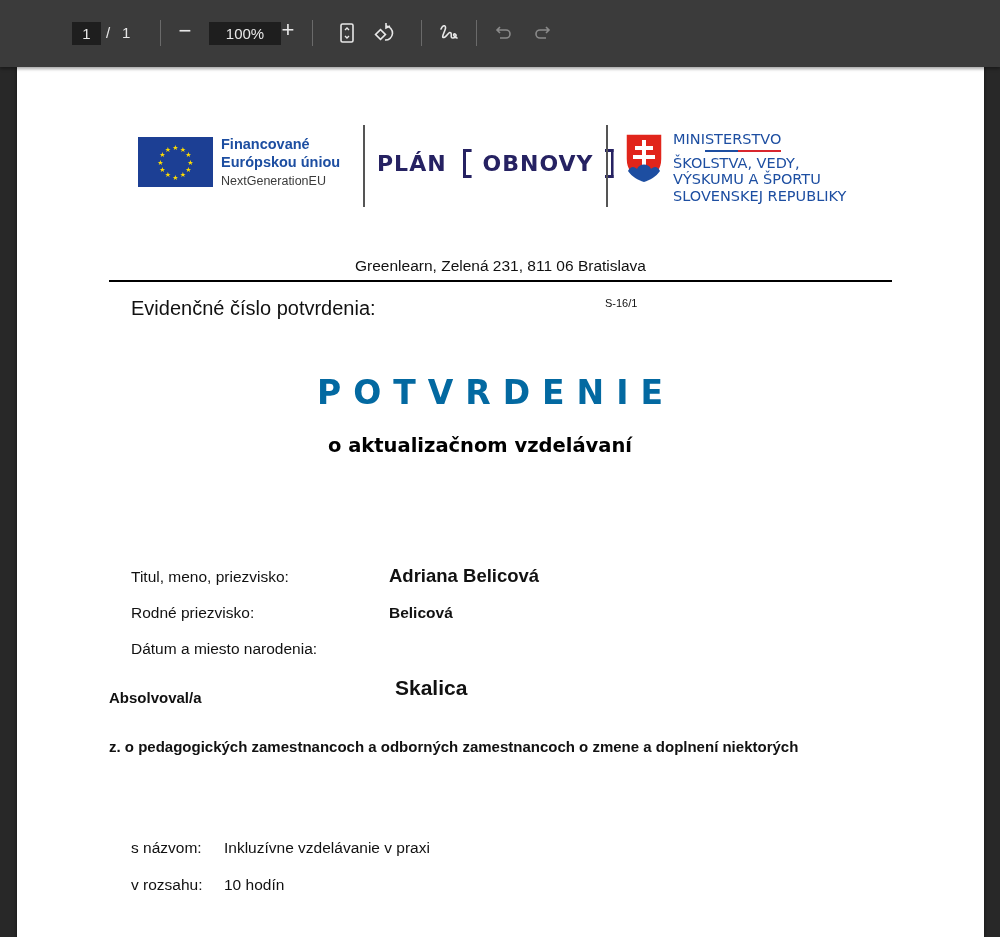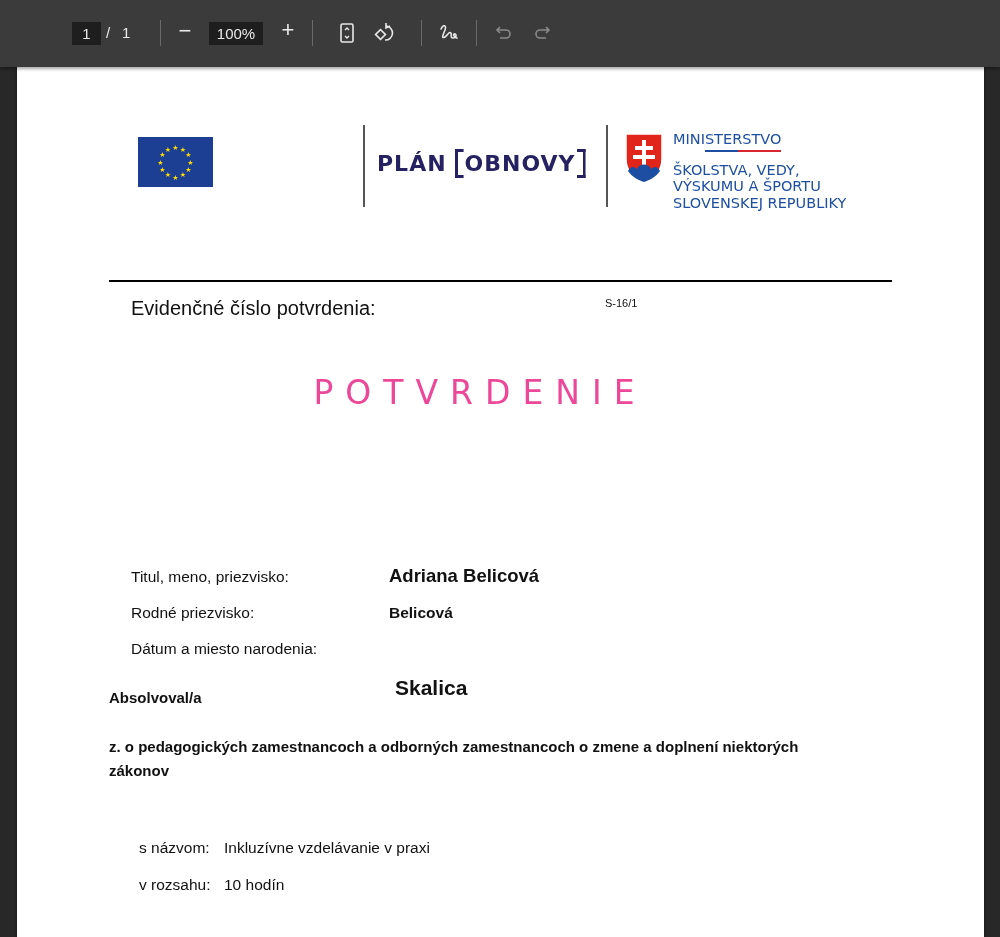--- a/index.html
+++ b/index.html
@@ -7,58 +7,58 @@
     body { font-family: "Liberation Sans", sans-serif; position: relative; }
 
     
     .toolbar { position: absolute; left: 0; top: 0; width: 1000px; height: 67px; background: #3b3b3b; box-shadow: 0 2px 3px rgba(0,0,0,0.35); z-index: 2; }
     .tb { position: absolute; color: #e8e8e8; font-size: 15px; }
     .page-input { left: 72px; top: 22px; width: 29px; height: 23px; background: #1e1e1e; text-align: center; line-height: 23px; }
     .page-sep { left: 106px; top: 24px; }
     .page-total { left: 122px; top: 24px; }
     .vsep { position: absolute; top: 20px; width: 1px; height: 26px; background: #6a6a6a; }
     .zoom-minus { left: 176px; top: 18px; font-size: 22px; width: 18px; text-align: center; }
-    .zoom-field { left: 209px; top: 22px; width: 54px; height: 23px; background: #1e1e1e; text-align: center; line-height: 23px; }
+    .zoom-field { left: 209px; top: 22px; width: 72px; height: 23px; background: #1e1e1e; text-align: center; line-height: 23px; }
     .zoom-plus { left: 279px; top: 17px; font-size: 22px; width: 18px; text-align: center; }
     .icon-btn { position: absolute; top: 21px; width: 24px; height: 24px; }
     .icon-btn svg { width: 24px; height: 24px; }
 
     
     .page { position: absolute; left: 17px; top: 67px; width: 967px; height: 900px; background: #ffffff; box-shadow: 0 0 4px rgba(0,0,0,0.5); }
 
     
     .eu-flag { position: absolute; left: 121px; top: 70px; width: 75px; height: 50px; background: #1c3f94; }
     .eu-flag svg { width: 75px; height: 50px; }
     .eu-text { position: absolute; left: 204px; top: 68px; color: #1d4ea1; }
     .eu-l1, .eu-l2 { font-size: 14.5px; font-weight: bold; line-height: 18px; }
     .eu-l3 { font-size: 12.5px; color: #3a3a3a; line-height: 20px; }
     .logo-sep { position: absolute; width: 2px; background: #555; }
     .plan-logo { position: absolute; left: 360px; top: 84px; color: #262262; font-weight: bold; font-size: 22px; letter-spacing: 1px; font-family: "DejaVu Sans", sans-serif; display: flex; align-items: center; }
-    .bracket-wrap { position: relative; padding: 0 10px; margin-left: 8px; }
+    .bracket-wrap { position: relative; padding: 0 20px; margin-left: 16px; }
     .bracket-wrap::before, .bracket-wrap::after { content: ""; position: absolute; top: -2px; bottom: -2px; width: 6px; border: 3px solid #262262; }
     .bracket-wrap::before { left: 0; border-right: none; border-top-width: 3px; border-bottom-width: 3px; clip-path: polygon(0 0,100% 0,100% 25%,40% 25%,40% 75%,100% 75%,100% 100%,0 100%); }
     .bracket-wrap::after { right: 0; border-left: none; clip-path: polygon(0 0,100% 0,100% 100%,0 100%,0 75%,60% 75%,60% 25%,0 25%); }
     .coat { position: absolute; left: 608px; top: 66px; width: 38px; height: 50px; }
     .min-text { position: absolute; left: 656px; top: 64px; color: #1d4ea1; font-family: "DejaVu Sans", sans-serif; font-size: 14.5px; line-height: 16.5px; }
-    .min-l1 { padding-bottom: 2px; border-bottom: 2px solid; border-image: linear-gradient(to right, #ffffff 0%, #ffffff 30%, #1d4ea1 30%, #1d4ea1 60%, #d8262e 60%, #d8262e 100%) 1; display: inline-block; margin-bottom: 10px; }
+    .min-l1 { padding-bottom: 2px; border-bottom: 2px solid; border-image: linear-gradient(to right, #ffffff 0%, #ffffff 30%, #1d4ea1 30%, #1d4ea1 60%, #d8262e 60%, #d8262e 100%) 1; display: inline-block; margin-bottom: 3px; }
 
     .address { position: absolute; left: 0; width: 967px; top: 190px; text-align: center; font-size: 15.5px; color: #111; }
     .hrule { position: absolute; left: 92px; width: 783px; top: 213px; height: 2px; background: #000; }
     .ev-label { position: absolute; left: 114px; top: 230px; font-size: 20px; color: #111; }
     .ev-value { position: absolute; left: 588px; top: 230px; font-size: 11px; color: #111; }
 
-    .title { position: absolute; left: 0; width: 926px; top: 306px; text-align: center; font-family: "DejaVu Sans", sans-serif; font-weight: normal; font-size: 33px; letter-spacing: 12px; color: #ec4899; }
+    .title { position: absolute; left: 16px; width: 926px; top: 306px; text-align: center; font-family: "DejaVu Sans", sans-serif; font-weight: bold; font-size: 33px; letter-spacing: 12px; color: #0369a1; }
     .subtitle { position: absolute; left: 0; width: 926px; top: 367px; text-align: center; font-family: "DejaVu Sans", sans-serif; font-weight: bold; font-size: 19.5px; color: #000; }
 
     .field-label { position: absolute; left: 114px; font-size: 15.5px; color: #111; }
     .field-value { position: absolute; font-weight: bold; color: #111; }
 
     .absolv { position: absolute; left: 92px; width: 783px; font-weight: bold; font-size: 15px; color: #111; }
 
-    .course-label { position: absolute; left: 122px; font-size: 15.5px; color: #111; }
+    .course-label { position: absolute; left: 114px; font-size: 15.5px; color: #111; }
     .course-value { position: absolute; left: 207px; font-size: 15.5px; color: #111; }
   </style>
 </head>
 <body>
 
 <div class="toolbar">
   <div class="tb page-input">1</div>
   <div class="tb page-sep">/</div>
   <div class="tb page-total">1</div>
   <div class="vsep" style="left:160px"></div>
@@ -110,54 +110,60 @@
         <text x="50.49038105676658" y="35" text-anchor="middle" font-size="7" fill="#ffdd00">★</text>
         <text x="45" y="40.49038105676658" text-anchor="middle" font-size="7" fill="#ffdd00">★</text>
         <text x="37.5" y="42.5" text-anchor="middle" font-size="7" fill="#ffdd00">★</text>
         <text x="30.000000000000004" y="40.49038105676658" text-anchor="middle" font-size="7" fill="#ffdd00">★</text>
         <text x="24.509618943233423" y="35.00000000000001" text-anchor="middle" font-size="7" fill="#ffdd00">★</text>
         <text x="22.5" y="27.500000000000004" text-anchor="middle" font-size="7" fill="#ffdd00">★</text>
         <text x="24.50961894323342" y="20" text-anchor="middle" font-size="7" fill="#ffdd00">★</text>
         <text x="29.999999999999993" y="14.509618943233423" text-anchor="middle" font-size="7" fill="#ffdd00">★</text>
       </svg>
   </div>
+  <div class="eu-text">
+    <div class="eu-l1">Financované</div>
+    <div class="eu-l2">Európskou úniou</div>
+    <div class="eu-l3">NextGenerationEU</div>
+  </div>
   <div class="logo-sep" style="left:346px; top:58px; height:82px;"></div>
 
   <div class="plan-logo">
     <span>PLÁN</span>
     <span class="bracket-wrap"><span>OBNOVY</span></span>
   </div>
   <div class="logo-sep" style="left:589px; top:58px; height:82px;"></div>
 
   <svg class="coat" viewBox="0 0 38 50">
     <path d="M1 1 H37 V26 C37 40 27 46 19 49 C11 46 1 40 1 26 Z" fill="#e1251b" stroke="#ffffff" stroke-width="1.5"></path>
     <path d="M17 7 H21 V13 H28 V17 H21 V22 H30 V26 H21 V36 H17 V26 H8 V22 H17 V17 H10 V13 H17 Z" fill="#ffffff"></path>
     <path d="M3 38 C6 32 10 34 12 36 C14 30 24 30 26 36 C28 34 32 32 35 38 C31 44 25 47 19 49 C13 47 7 44 3 38 Z" fill="#1d4ea1"></path>
   </svg>
   <div class="min-text">
     <div class="min-l1">MINISTERSTVO</div>
     <div>ŠKOLSTVA, VEDY,</div>
     <div>VÝSKUMU A ŠPORTU</div>
     <div>SLOVENSKEJ REPUBLIKY</div>
   </div>
 
+  <div class="address">Greenlearn, Zelená 231, 811 06 Bratislava</div>
   <div class="hrule"></div>
   <div class="ev-label">Evidenčné číslo potvrdenia:</div>
   <div class="ev-value">S-16/1</div>
 
   <div class="title">POTVRDENIE</div>
+  <div class="subtitle">o aktualizačnom vzdelávaní</div>
 
   <div class="field-label" style="top:501px">Titul, meno, priezvisko:</div>
   <div class="field-value" style="left:372px; top:498px; font-size:18.5px;">Adriana Belicová</div>
   <div class="field-label" style="top:537px">Rodné priezvisko:</div>
   <div class="field-value" style="left:372px; top:537px; font-size:15.5px;">Belicová</div>
   <div class="field-label" style="top:573px">Dátum a miesto narodenia:</div>
   <div class="field-value" style="left:378px; top:573px; font-size:21px;margin-top:36px;">Skalica</div>
 
   <div class="absolv" style="top:622px">Absolvoval/a</div>
   <div class="absolv" style="top:671px">z. o pedagogických zamestnancoch a odborných zamestnancoch o zmene a doplnení niektorých</div>
-  <div class="absolv" style="top:695px">zákonov</div>
 
   <div class="course-label" style="top:772px">s názvom:</div>
   <div class="course-value" style="top:772px">Inkluzívne vzdelávanie v praxi</div>
   <div class="course-label" style="top:809px">v rozsahu:</div>
   <div class="course-value" style="top:809px">10 hodín</div>
 </div>
 
 </body></html>

